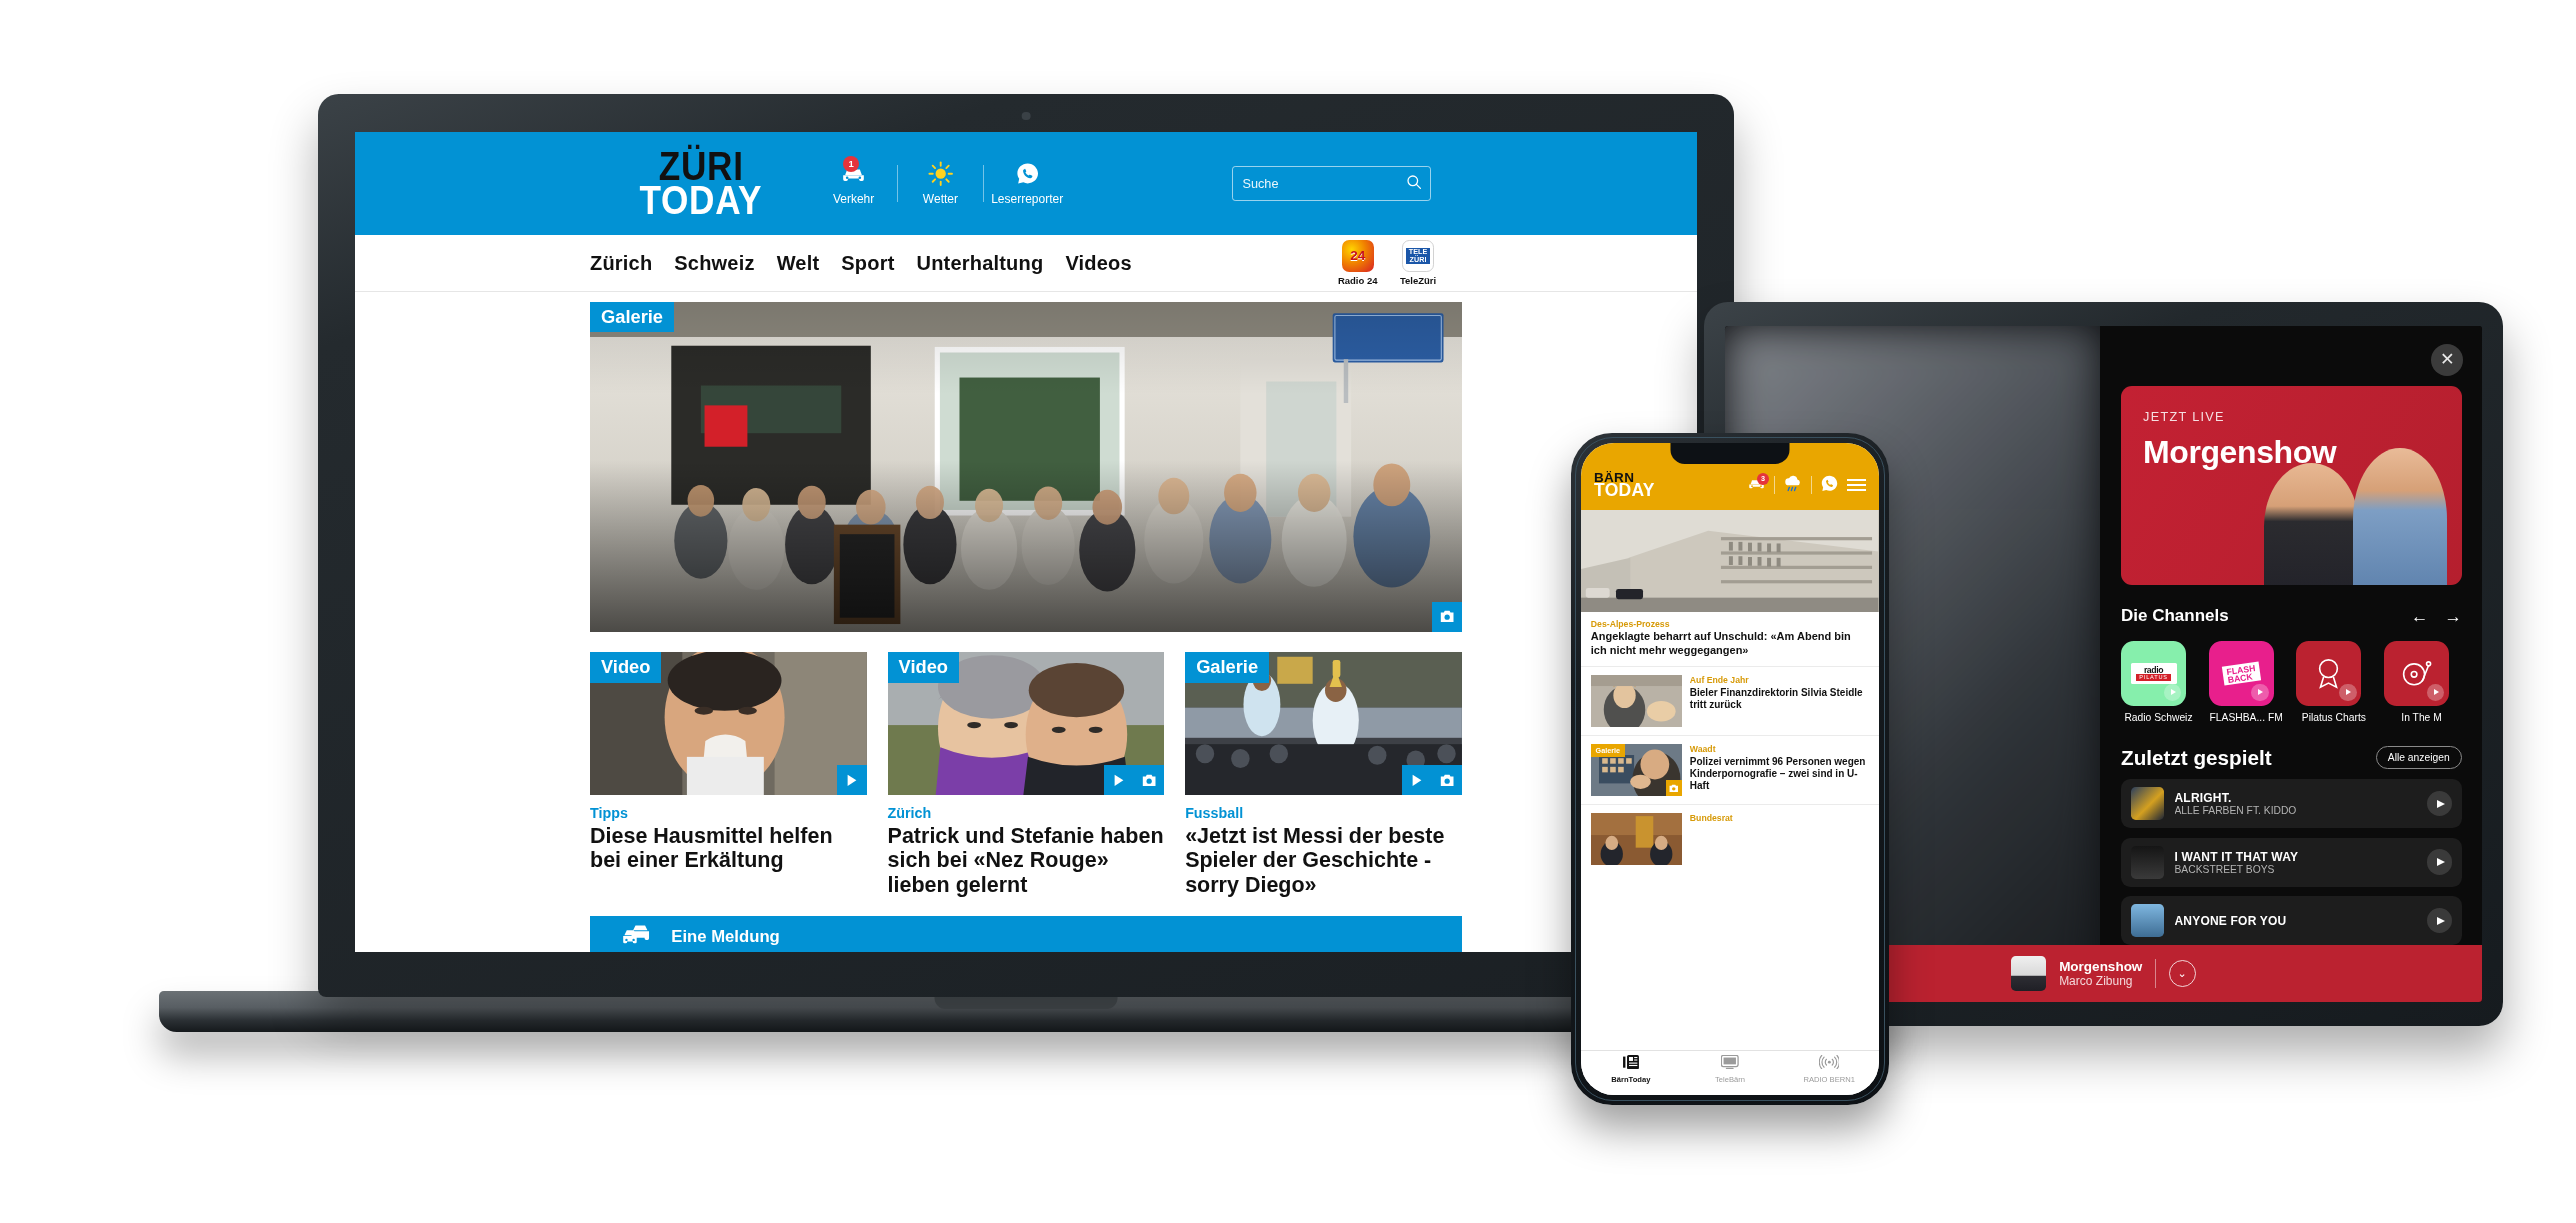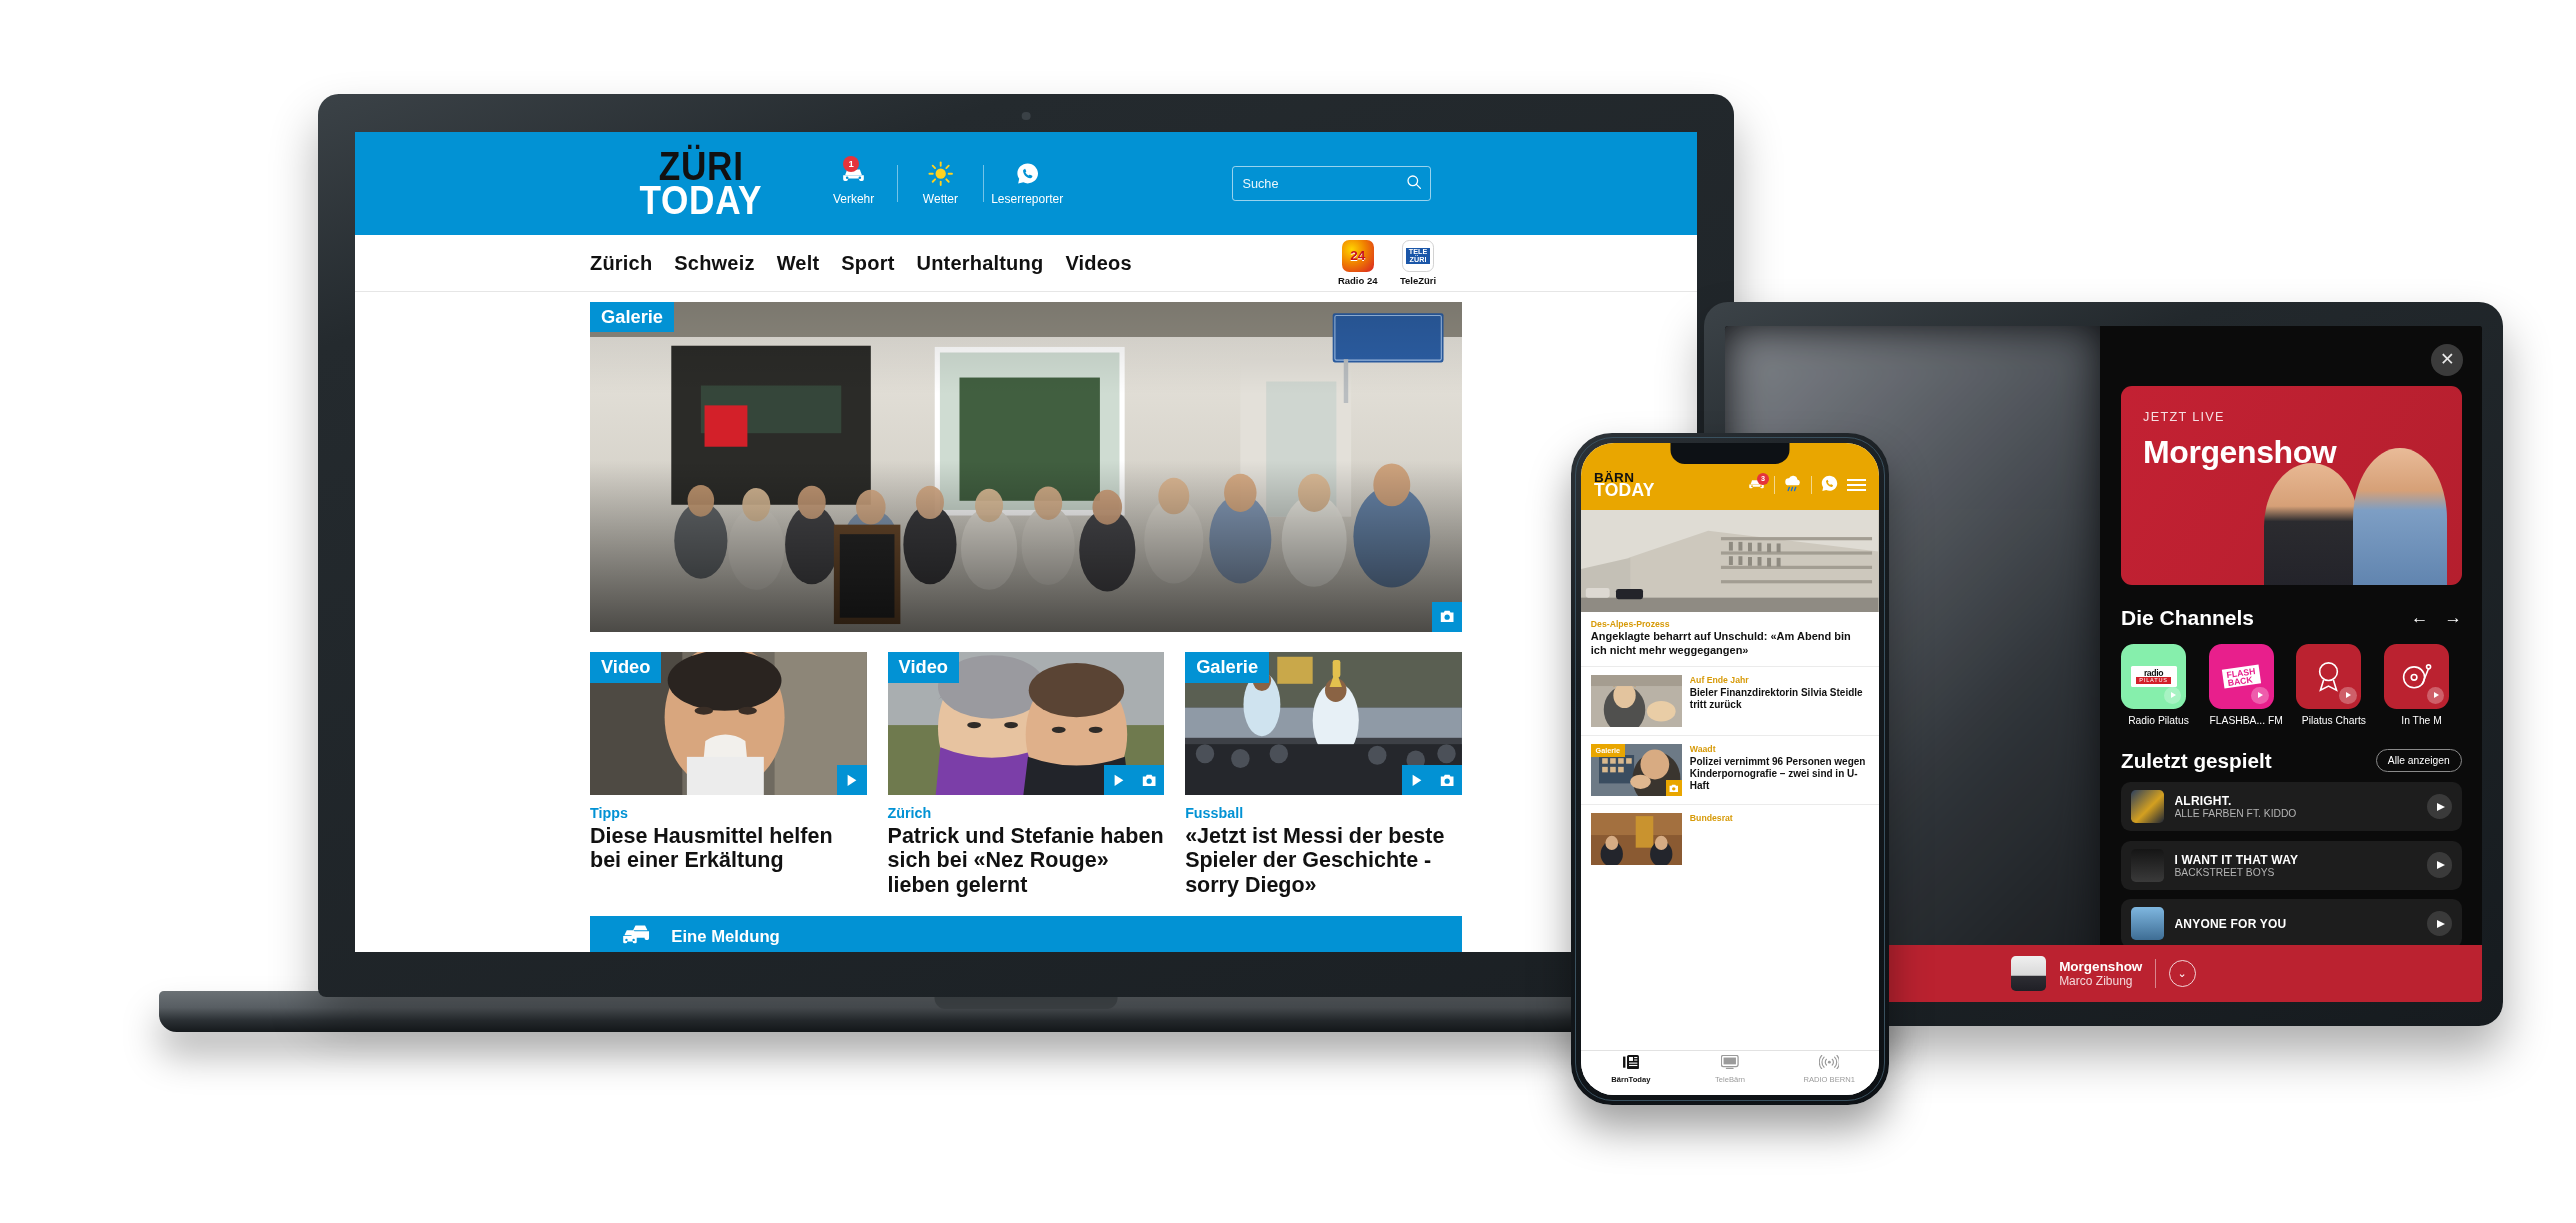--- a/index.html
+++ b/index.html
@@ -94,21 +94,21 @@
 
   .close-btn { position:absolute; right:19px; top:17.5px; width:32px; height:32px; border-radius:50%; background:#3b3b3b; display:flex; align-items:center; justify-content:center; color:#e8e8e8; font-size:17.5px; line-height:1; }
   .live-card { margin-top: 38px; height: 199px; border-radius: 11px; background: linear-gradient(120deg,#c32133 0%,#b51f2e 100%); position:relative; overflow:hidden; padding: 24px 22px; }
   .live-kicker { color: rgba(255,255,255,.86); font-size:12.7px; letter-spacing:1.3px; }
   .live-title { color:#fff; font-size:32px; font-weight:700; margin-top:9.5px; letter-spacing:-0.4px; }
   .host-a, .host-b { position:absolute; bottom:0; border-radius:50% 50% 0 0; }
   .host-a { right:103px; bottom:-4.8px; width:95px; height:127px; background: linear-gradient(180deg,#e8b893 0%,#d6a077 34%,#2b2b2f 46%,#23232a 100%); }
   .host-b { right:14.3px; bottom:-4.8px; width:94px; height:142px; background: linear-gradient(180deg,#e9bb98 0%,#d6a077 30%,#7d9ec4 44%,#5f83ae 100%); }
 
   .sec-head { display:flex; align-items:center; margin-top:20.7px; }
-  .sec-head h3 { color:#fff; font-size:21px; font-weight:700; }
+  .sec-head h3 { color:#fff; font-size:17px; font-weight:700; }
   .arrows { margin-left:auto; display:flex; gap:16px; color:#fff; font-size:17.5px; }
   .chan-row { display:flex; gap:12.7px; margin-top:14.3px; }
   .chan { width:75px; flex:0 0 75px; }
   .chan-tile { width:65px; height:65px; border-radius:12.7px; position:relative; display:flex; align-items:center; justify-content:center; overflow:hidden; }
   .chan-play { position:absolute; right:4.8px; bottom:4.8px; width:17.5px; height:17.5px; border-radius:50%; background:rgba(255,255,255,.28); display:flex; align-items:center; justify-content:center; }
   .chan-play i { width:0;height:0;border-left:5.6px solid #fff;border-top:3.6px solid transparent;border-bottom:3.6px solid transparent;margin-left:1.6px; display:block; }
   .chan-lbl { color:#fff; font-size:10.3px; line-height:1.22; margin-top:6.4px; text-align:center; }
   .rp-logo { background:#fff; width:46px; height:20.7px; display:flex; flex-direction:column; align-items:center; justify-content:center; border-radius:1.6px; }
   .rp-logo b { color:#111; font-size:8.7px; line-height:8px; font-weight:700; letter-spacing:-0.4px; }
   .rp-logo s { background:#d32029; color:#fff; font-size:5.6px; line-height:6.4px; text-decoration:none; letter-spacing:0.8px; padding:0 3.2px; }
@@ -496,21 +496,21 @@
             <div class="chan">
               <div class="chan-tile" style="background:#86efac">
                 <div class="rp-logo">
                   <b>radio</b>
                   <s>PILATUS</s>
                 </div>
                 <div class="chan-play">
                     <i></i>
                   </div>
               </div>
-              <div class="chan-lbl">Radio Pilatus</div>
+              <div class="chan-lbl">Radio Schweiz</div>
             </div>
 
             <div class="chan">
               <div class="chan-tile" style="background:#e81f8c">
                 <div class="fb-logo">
                   <b>FLASH</b>
                   <b>BACK</b>
                 </div>
                 <div class="chan-play">
                     <i></i>

